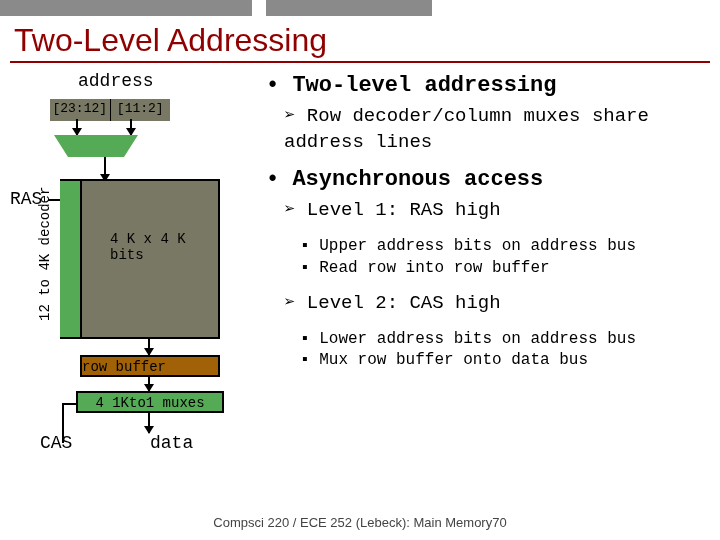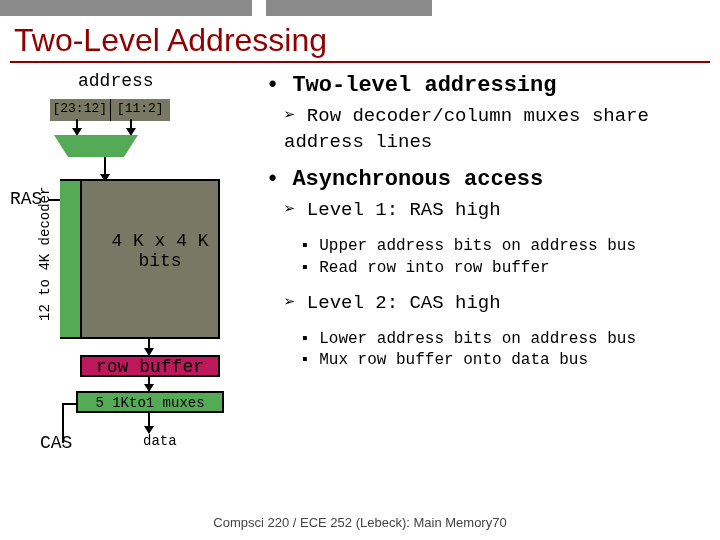--- a/index.html
+++ b/index.html
@@ -26,32 +26,32 @@
 .bitsbox span:first-child{border-right:1px solid #000}
 .arrowdown{position:absolute;width:2px;background:#000}
 .arrowdown::after{content:"";position:absolute;bottom:-1px;left:-4px;border-left:5px solid transparent;border-right:5px solid transparent;border-top:8px solid #000}
 .ad1{left:66px;top:48px;height:16px}
 .ad2{left:120px;top:48px;height:16px}
 .trap{position:absolute;top:64px;left:44px;width:0;height:0;border-top:22px solid #55aa55;border-left:14px solid transparent;border-right:14px solid transparent;width:84px}
 .ad3{left:94px;top:86px;height:24px}
 .bigbox{position:absolute;top:108px;left:50px;width:160px;height:160px;background:#787864;border:2.5px solid #000}
 .vdec{position:absolute;top:108px;left:50px;width:22px;height:160px;background:#55aa55;border:2.5px solid #000;border-left:none}
 .vdectxt{position:absolute;top:250px;left:27px;transform:rotate(-90deg);transform-origin:left top;font-size:14px;white-space:nowrap}
-.memtxt{position:absolute;top:160px;left:100px;font-size:18px;text-align:center;width:100px}
-.rowbuf{position:absolute;top:284px;left:70px;width:140px;height:22px;background:#be185d;border:2.5px solid #000;text-align:center;font-size:18px;line-height:20px}
+.memtxt{position:absolute;top:160px;left:100px;font-size:14px;width:100px}
+.rowbuf{position:absolute;top:284px;left:70px;width:140px;height:22px;background:#a16207;border:2.5px solid #000;font-size:14px;line-height:20px}
 .cmux{position:absolute;top:320px;left:66px;width:148px;height:22px;background:#55aa55;border:2.5px solid #000;text-align:center;font-size:14px;line-height:20px}
 .ras{position:absolute;top:118px;left:0;font-size:18px}
 .rasline{position:absolute;top:128px;left:38px;width:12px;height:2px;background:#000}
 .ad4{left:138px;top:268px;height:16px}
 .ad5{left:138px;top:305px;height:15px}
 .ad6{left:138px;top:342px;height:20px}
 .cas{position:absolute;top:362px;left:30px;font-size:18px}
 .casline{position:absolute;top:332px;left:52px;width:2px;height:40px;background:#000}
 .casline2{position:absolute;top:332px;left:52px;width:14px;height:2px;background:#000}
-.data{position:absolute;top:362px;left:133px;font-size:14px}
+.data{position:absolute;top:362px;left:140px;font-size:18px}
 </style>
 </head>
 <body>
 
 <div class="topbar"></div>
 <div class="title">Two-Level Addressing</div>
 <hr class="rule">
 
 <div class="content">
   <div class="left">
@@ -67,21 +67,21 @@
       <div class="arrowdown ad3"></div>
       <div class="bigbox"></div>
       <div class="vdec"></div>
       <div class="vdectxt">12 to 4K decoder</div>
       <div class="memtxt">4 K x 4 K bits</div>
       <div class="ras">RAS</div>
       <div class="rasline"></div>
       <div class="arrowdown ad4"></div>
       <div class="rowbuf">row buffer</div>
       <div class="arrowdown ad5"></div>
-      <div class="cmux">5 1Kto1 muxes</div>
+      <div class="cmux">4 1Kto1 muxes</div>
       <div class="arrowdown ad6"></div>
       <div class="cas">CAS</div>
       <div class="casline"></div>
       <div class="casline2"></div>
       <div class="data">data</div>
     </div>
   </div>
 
   <div class="right bullets">
     <h2>• <span>Two-level addressing</span></h2>

